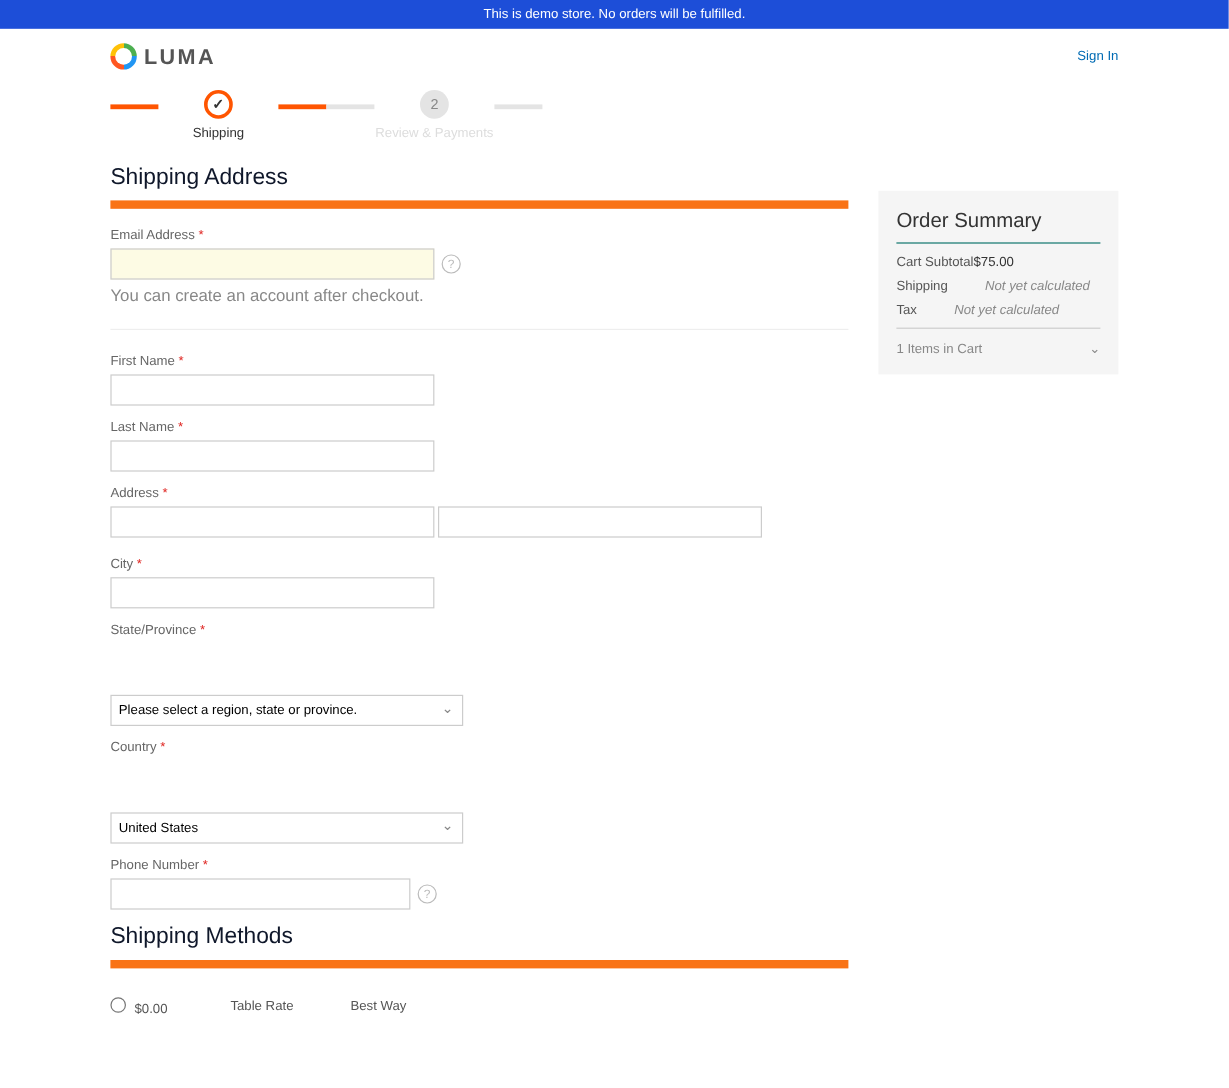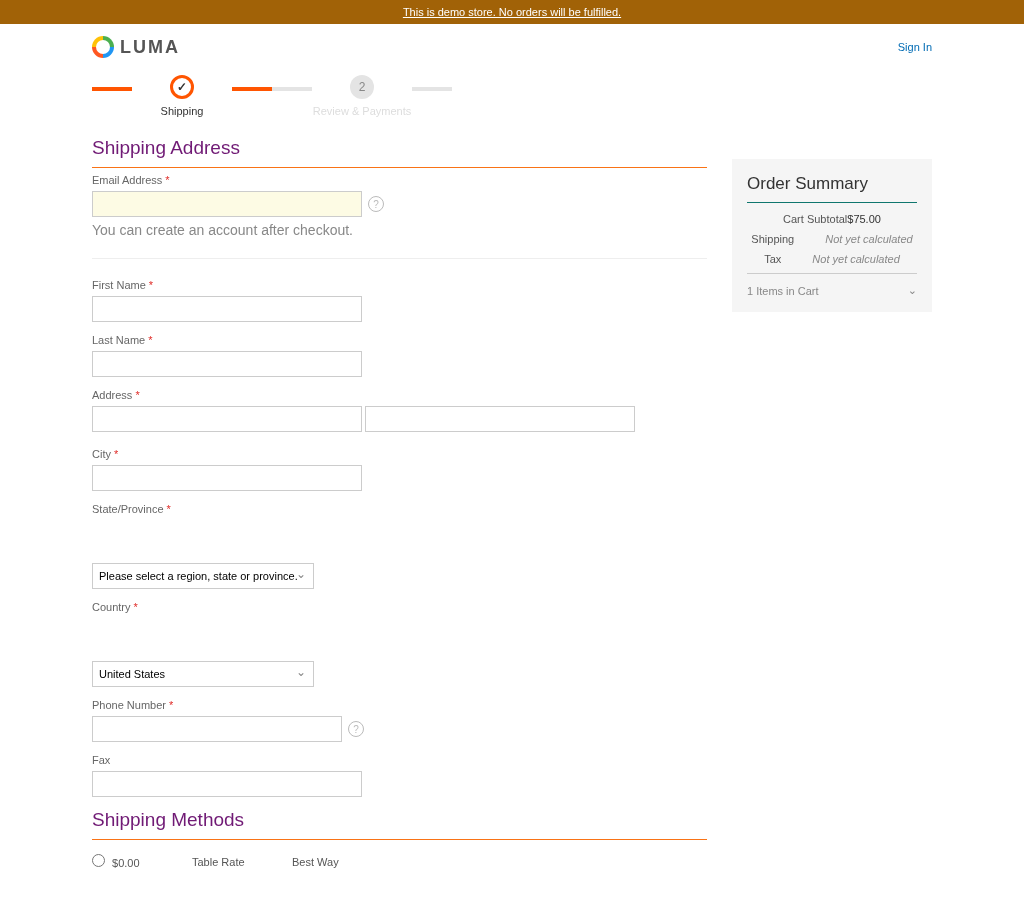--- a/index.html
+++ b/index.html
@@ -1,17 +1,17 @@
 <!DOCTYPE html>
 <html><head>
 <meta charset="utf-8">
 <style>
 * { box-sizing: border-box; margin: 0; padding: 0; }
 body { font-family: 'Helvetica Neue', Arial, sans-serif; background: #fff; color: #333; font-size: 12px; }
-.banner { background: #a16207; color: #fff; text-align: center; padding: 6px; font-size: 11px; text-decoration: underline; }
+.banner { background: #1d4ed8; color: #fff; text-align: center; padding: 6px; font-size: 11px; }
 .wrapper { max-width: 860px; margin: 0 auto; padding: 0 10px; position: relative; }
 .header { display: flex; justify-content: space-between; align-items: center; padding: 12px 0; }
 .logo { display: flex; align-items: center; gap: 6px; font-size: 18px; font-weight: 600; letter-spacing: 2px; color: #555; }
 .logo-icon { width: 22px; height: 22px; border-radius: 50%; background: conic-gradient(#4CAF50 0 90deg, #2196F3 90deg 180deg, #FF5722 180deg 270deg, #FFC107 270deg 360deg); position: relative; }
 .logo-icon::after { content: ""; position: absolute; inset: 4px; background: #fff; border-radius: 50%; }
 .signin { color: #006bb4; font-size: 11px; text-decoration: none; }
 .progress { display: flex; align-items: center; margin-top: 5px; margin-bottom: 20px; }
 .step { text-align: center; flex: 0 0 100px; position: relative; }
 .step-circle { width: 24px; height: 24px; border-radius: 50%; margin: 0 auto; display: flex; align-items: center; justify-content: center; font-size: 12px; position: relative; z-index: 2; }
 .step-active .step-circle { border: 3px solid #ff5501; background: #fff; }
@@ -19,39 +19,39 @@
 .step-inactive .step-circle { background: #e4e4e4; color: #888; }
 .step-label { font-size: 11px; margin-top: 6px; color: #888; }
 .step-active .step-label { color: #333; }
 .step-inactive .step-label { color: #ddd; }
 .bar { height: 4px; background: #e4e4e4; flex: 0 0 40px; margin-top: -14px; }
 .bar.active { background: #ff5501; }
 .main-cols { display: flex; align-items: flex-start; gap: 25px; }
 .left { flex: 1; }
 .summary { width: 200px; background: #f5f5f5; padding: 15px; margin-top: 22px; }
 .summary h2 { font-size: 17px; font-weight: 300; color: #333; margin-bottom: 10px; border-bottom: 1px solid #0f766e; padding-bottom: 8px; }
-.srow { display: flex; justify-content: center; font-size: 11px; margin-bottom: 8px; color: #555; }
+.srow { display: flex; justify-content: flex-start; font-size: 11px; margin-bottom: 8px; color: #555; }
 .srow .val { color: #333; }
 .srow .italic { font-style: italic; color: #888; padding-left: 31px; }
 .cart-toggle { display: flex; justify-content: space-between; align-items: center; border-top: 1px solid #ccc; padding-top: 10px; color: #888; font-size: 11px; cursor: pointer; }
-h1 { font-size: 19px; font-weight: 300; color: #701a75; padding-bottom: 8px; border-bottom: 1px solid #f97316; margin-bottom: 6px; }
+h1 { font-size: 19px; font-weight: 300; color: #0f172a; padding-bottom: 8px; border-bottom: 7px solid #f97316; margin-bottom: 16px; }
 .field { margin-bottom: 12px; }
 .field label { display: block; font-size: 11px; color: #666; margin-bottom: 5px; }
 .req::after { content: " *"; color: #e02b27; }
 .field input[type=text], .field input[type=email], .field select { width: 270px; height: 26px; border: 1px solid #ccc; padding: 0 6px; font-size: 11px; }
 .field input.wide, .field select { width: 270px; }
 .field .input-row { display: flex; align-items: center; gap: 6px; }
 .tooltip-icon { width: 16px; height: 16px; border-radius: 50%; border: 1px solid #bbb; color: #bbb; display: inline-flex; align-items: center; justify-content: center; font-size: 10px; cursor: pointer; }
 .email-input { background: #fdfbe4 !important; }
 .note { font-size: 14px; color: #888; margin-top: 5px; }
 .divider { border: none; border-top: 1px solid #eee; margin: 20px 0; }
 .method-row { display: flex; align-items: center; gap: 20px; font-size: 11px; color: #555; padding: 8px 0; }
 .method-row > div { min-width: 80px; }
 .method-row input[type=radio] { margin-right: 4px; }
-.select-wrap { position: relative; width: 222px; margin-top: 48px; }
+.select-wrap { position: relative; width: 294px; margin-top: 48px; }
 .select-wrap select { width: 100%; appearance: none; -webkit-appearance: none; background: #fff; }
 .select-wrap::after { content: "⌄"; position: absolute; right: 8px; top: 4px; color: #888; pointer-events: none; font-size: 12px; }
 </style>
 </head>
 <body>
 
 <div class="banner">This is demo store. No orders will be fulfilled.</div>
 
 <div class="wrapper">
   <div class="header">
@@ -125,24 +125,20 @@
           </select>
         </div>
       </div>
       <div class="field">
         <label class="req">Phone Number</label>
         <div class="input-row">
           <input type="text" style="width: 250px;">
           <span class="tooltip-icon">?</span>
         </div>
       </div>
-      <div class="field">
-        <label>Fax</label>
-        <input type="text" style="">
-      </div>
 
       <h1>Shipping Methods</h1>
 
       <div class="method-row">
         <div><input type="radio" name="ship" style=""> <span>$0.00</span></div>
         <div>Table Rate</div>
         <div>Best Way</div>
       </div>
 
     </div>

